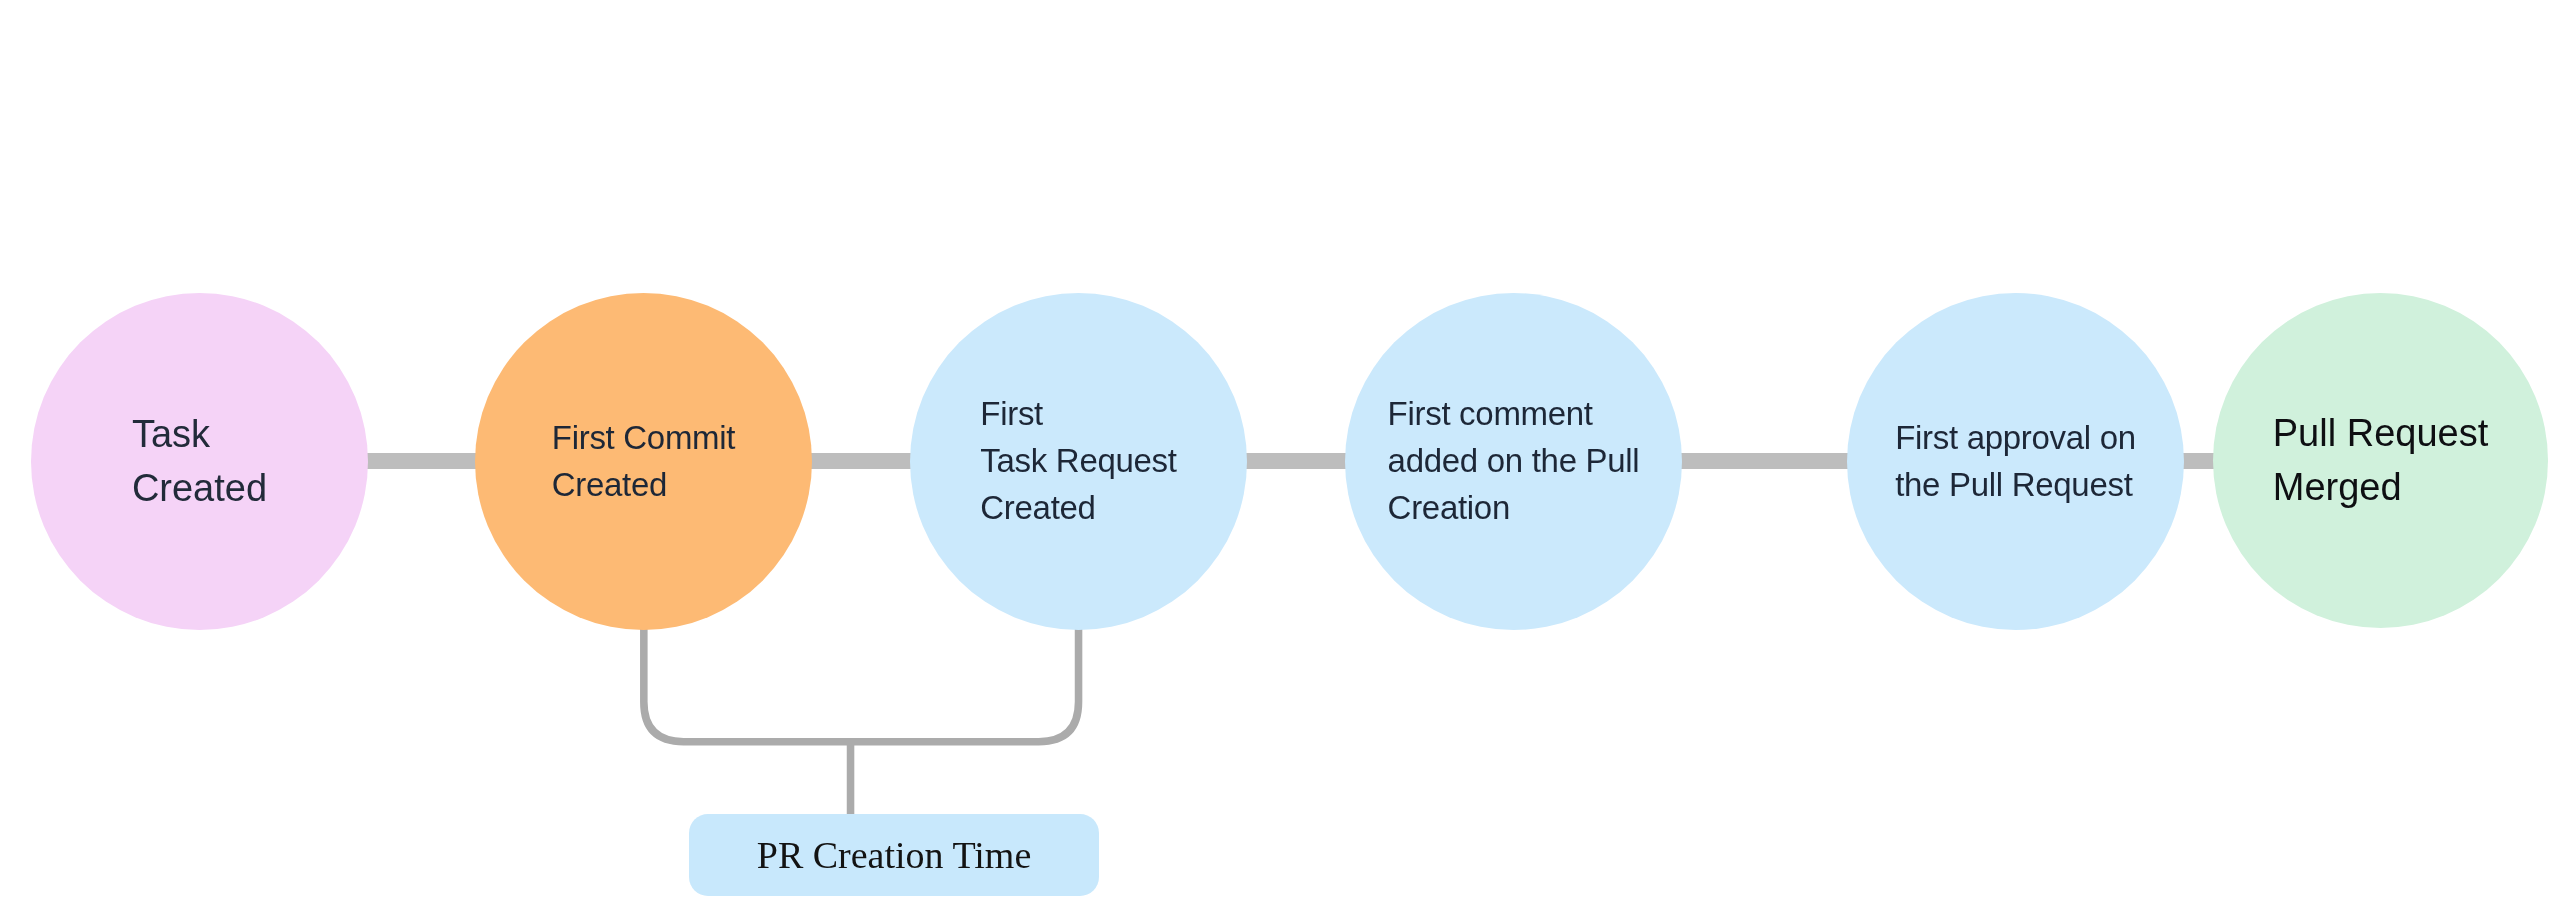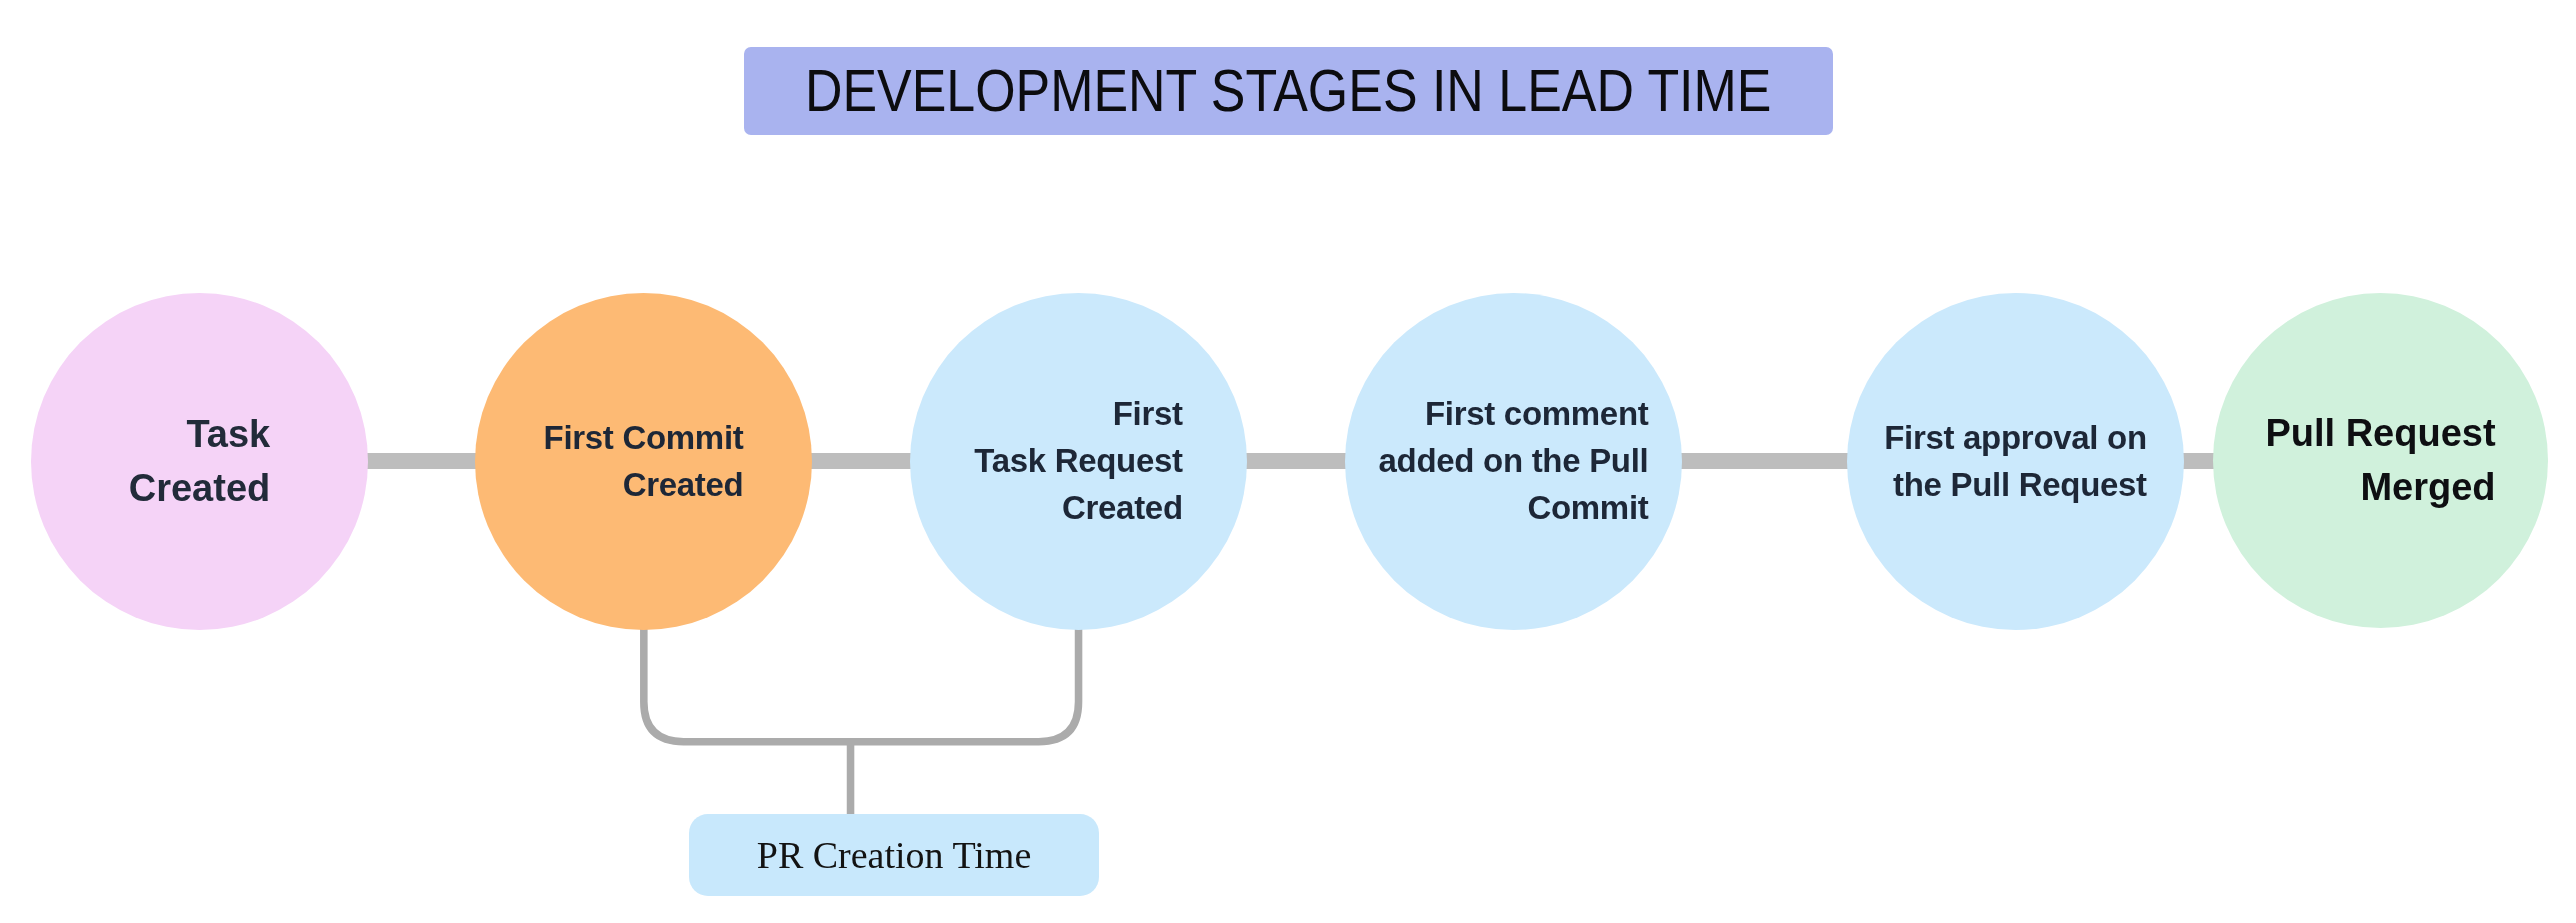--- a/index.html
+++ b/index.html
@@ -12,22 +12,22 @@
     border-radius:6.9px;display:flex;align-items:center;justify-content:center;
   }
   .title-text{
     font-size:59px;font-weight:400;white-space:nowrap;
     transform:scaleX(0.88);transform-origin:center;
   }
   .connector{position:absolute;left:199px;top:453px;width:2181px;height:16px;}
   .bracket-svg{position:absolute;left:0;top:0;width:2576px;height:923px;}
   .circle{
     position:absolute;top:293px;width:337px;height:337px;border-radius:50%;
-    display:flex;align-items:center;justify-content:center;text-align:right;
-    font-weight:700;
+    display:flex;align-items:center;justify-content:center;text-align:left;
+    font-weight:400;
   }
   .circle-label{
     white-space:pre-line;line-height:1.42;font-size:33px;letter-spacing:-0.3px;
     padding:0 5.5px;
   }
   .large .circle-label{font-size:38px;letter-spacing:0;}
   .c1{left:31px;}
   .c2{left:475px;}
   .c3{left:910px;}
   .c4{left:1345px;}
@@ -37,23 +37,20 @@
     position:absolute;left:646px;top:814px;width:410px;height:82px;
     border-radius:19px;display:flex;align-items:center;justify-content:center;
     font-family:cursive;font-size:38px;white-space:nowrap;margin-left:43px;
   }
 </style>
 </head>
 <body>
 
 <div class="page">
 
-  <div class="title-box" style="background: rgb(169, 179, 239); color: rgb(12, 12, 15);">
-    <span class="title-text">DEVELOPMENT STAGES IN LEAD TIME</span>
-  </div>
 
   <div class="connector" style="background: rgb(189, 189, 189);"></div>
 
   <svg class="bracket-svg" viewBox="0 0 3750 1344" xmlns="http://www.w3.org/2000/svg">
     <path d="M937 905 L937 1022 Q937 1080 995 1080 L1512 1080 Q1570 1080 1570 1022 L1570 905 M1238 1080 L1238 1190" fill="none" stroke-width="11" stroke="#ababab"></path>
   </svg>
 
   <div class="circle c1 large" style="background: rgb(245, 211, 247); color: rgb(34, 43, 58);">
     <span class="circle-label">Task
 Created</span>
@@ -63,21 +60,21 @@
 Created</span>
   </div>
   <div class="circle c3" style="background: rgb(203, 233, 252); color: rgb(29, 39, 55);">
     <span class="circle-label">First
 Task Request
 Created</span>
   </div>
   <div class="circle c4" style="background: rgb(203, 233, 252); color: rgb(29, 39, 55);">
     <span class="circle-label">First comment
 added on the Pull
-Commit</span>
+Creation</span>
   </div>
   <div class="circle c5" style="background: rgb(203, 233, 252); color: rgb(29, 39, 55);">
     <span class="circle-label">First approval on
 the Pull Request</span>
   </div>
   <div class="circle c6 large" style="background: rgb(208, 241, 220); color: rgb(14, 15, 18);">
     <span class="circle-label">Pull Request
 Merged</span>
   </div>
 

